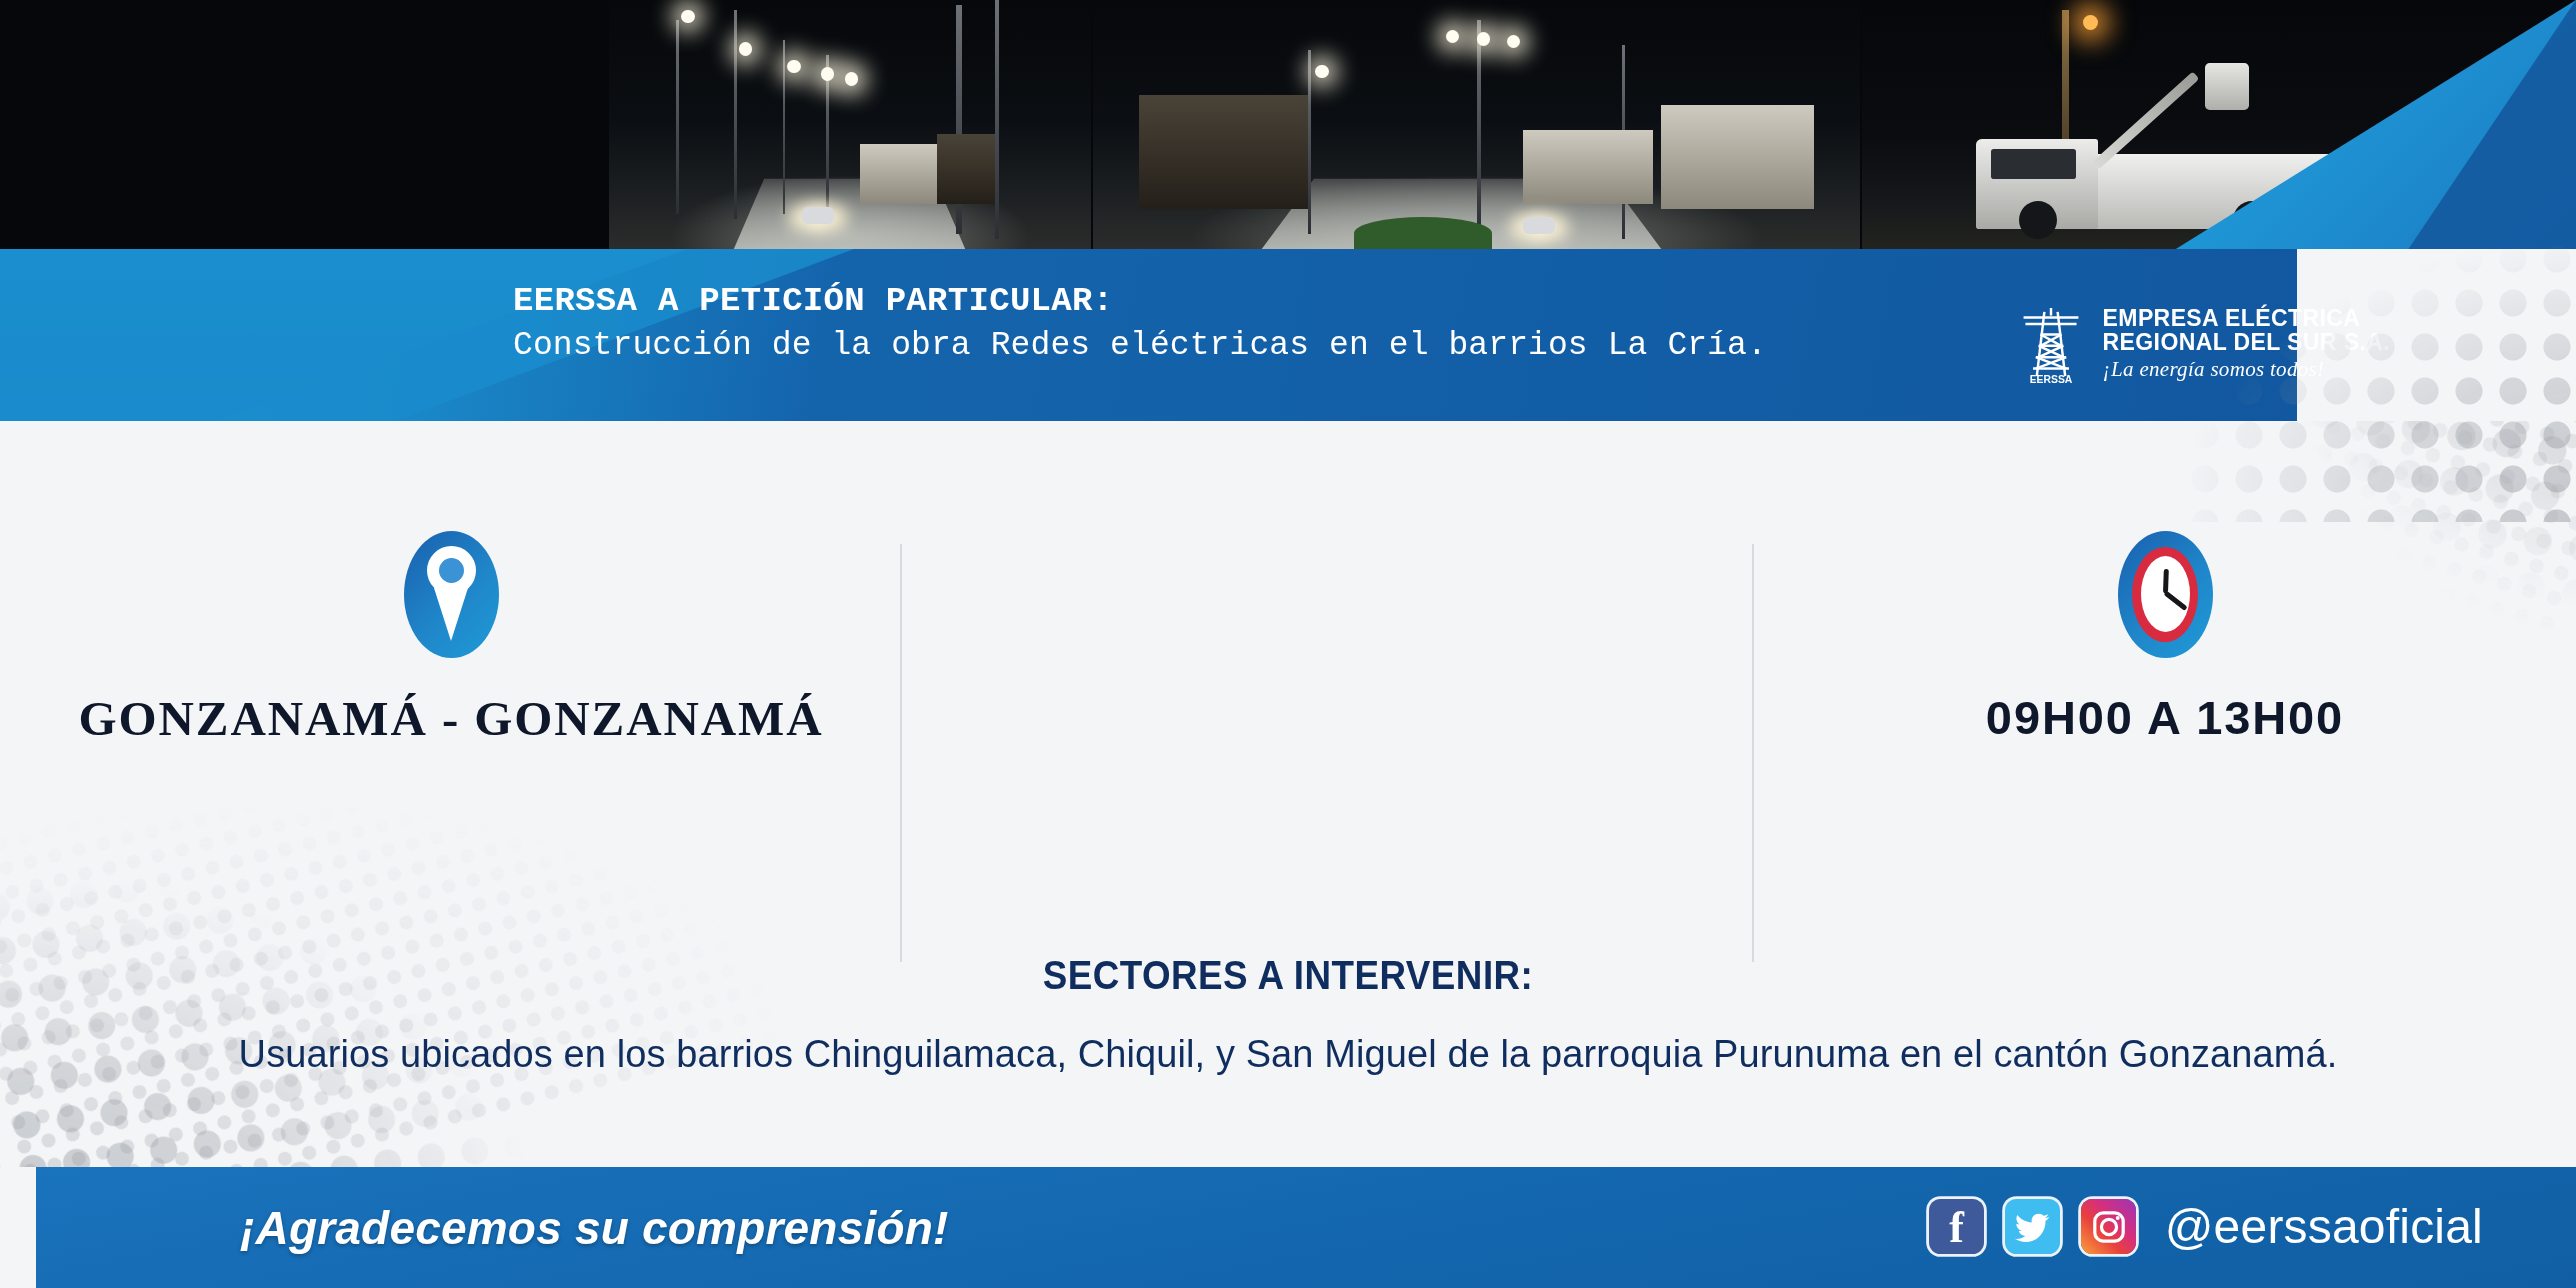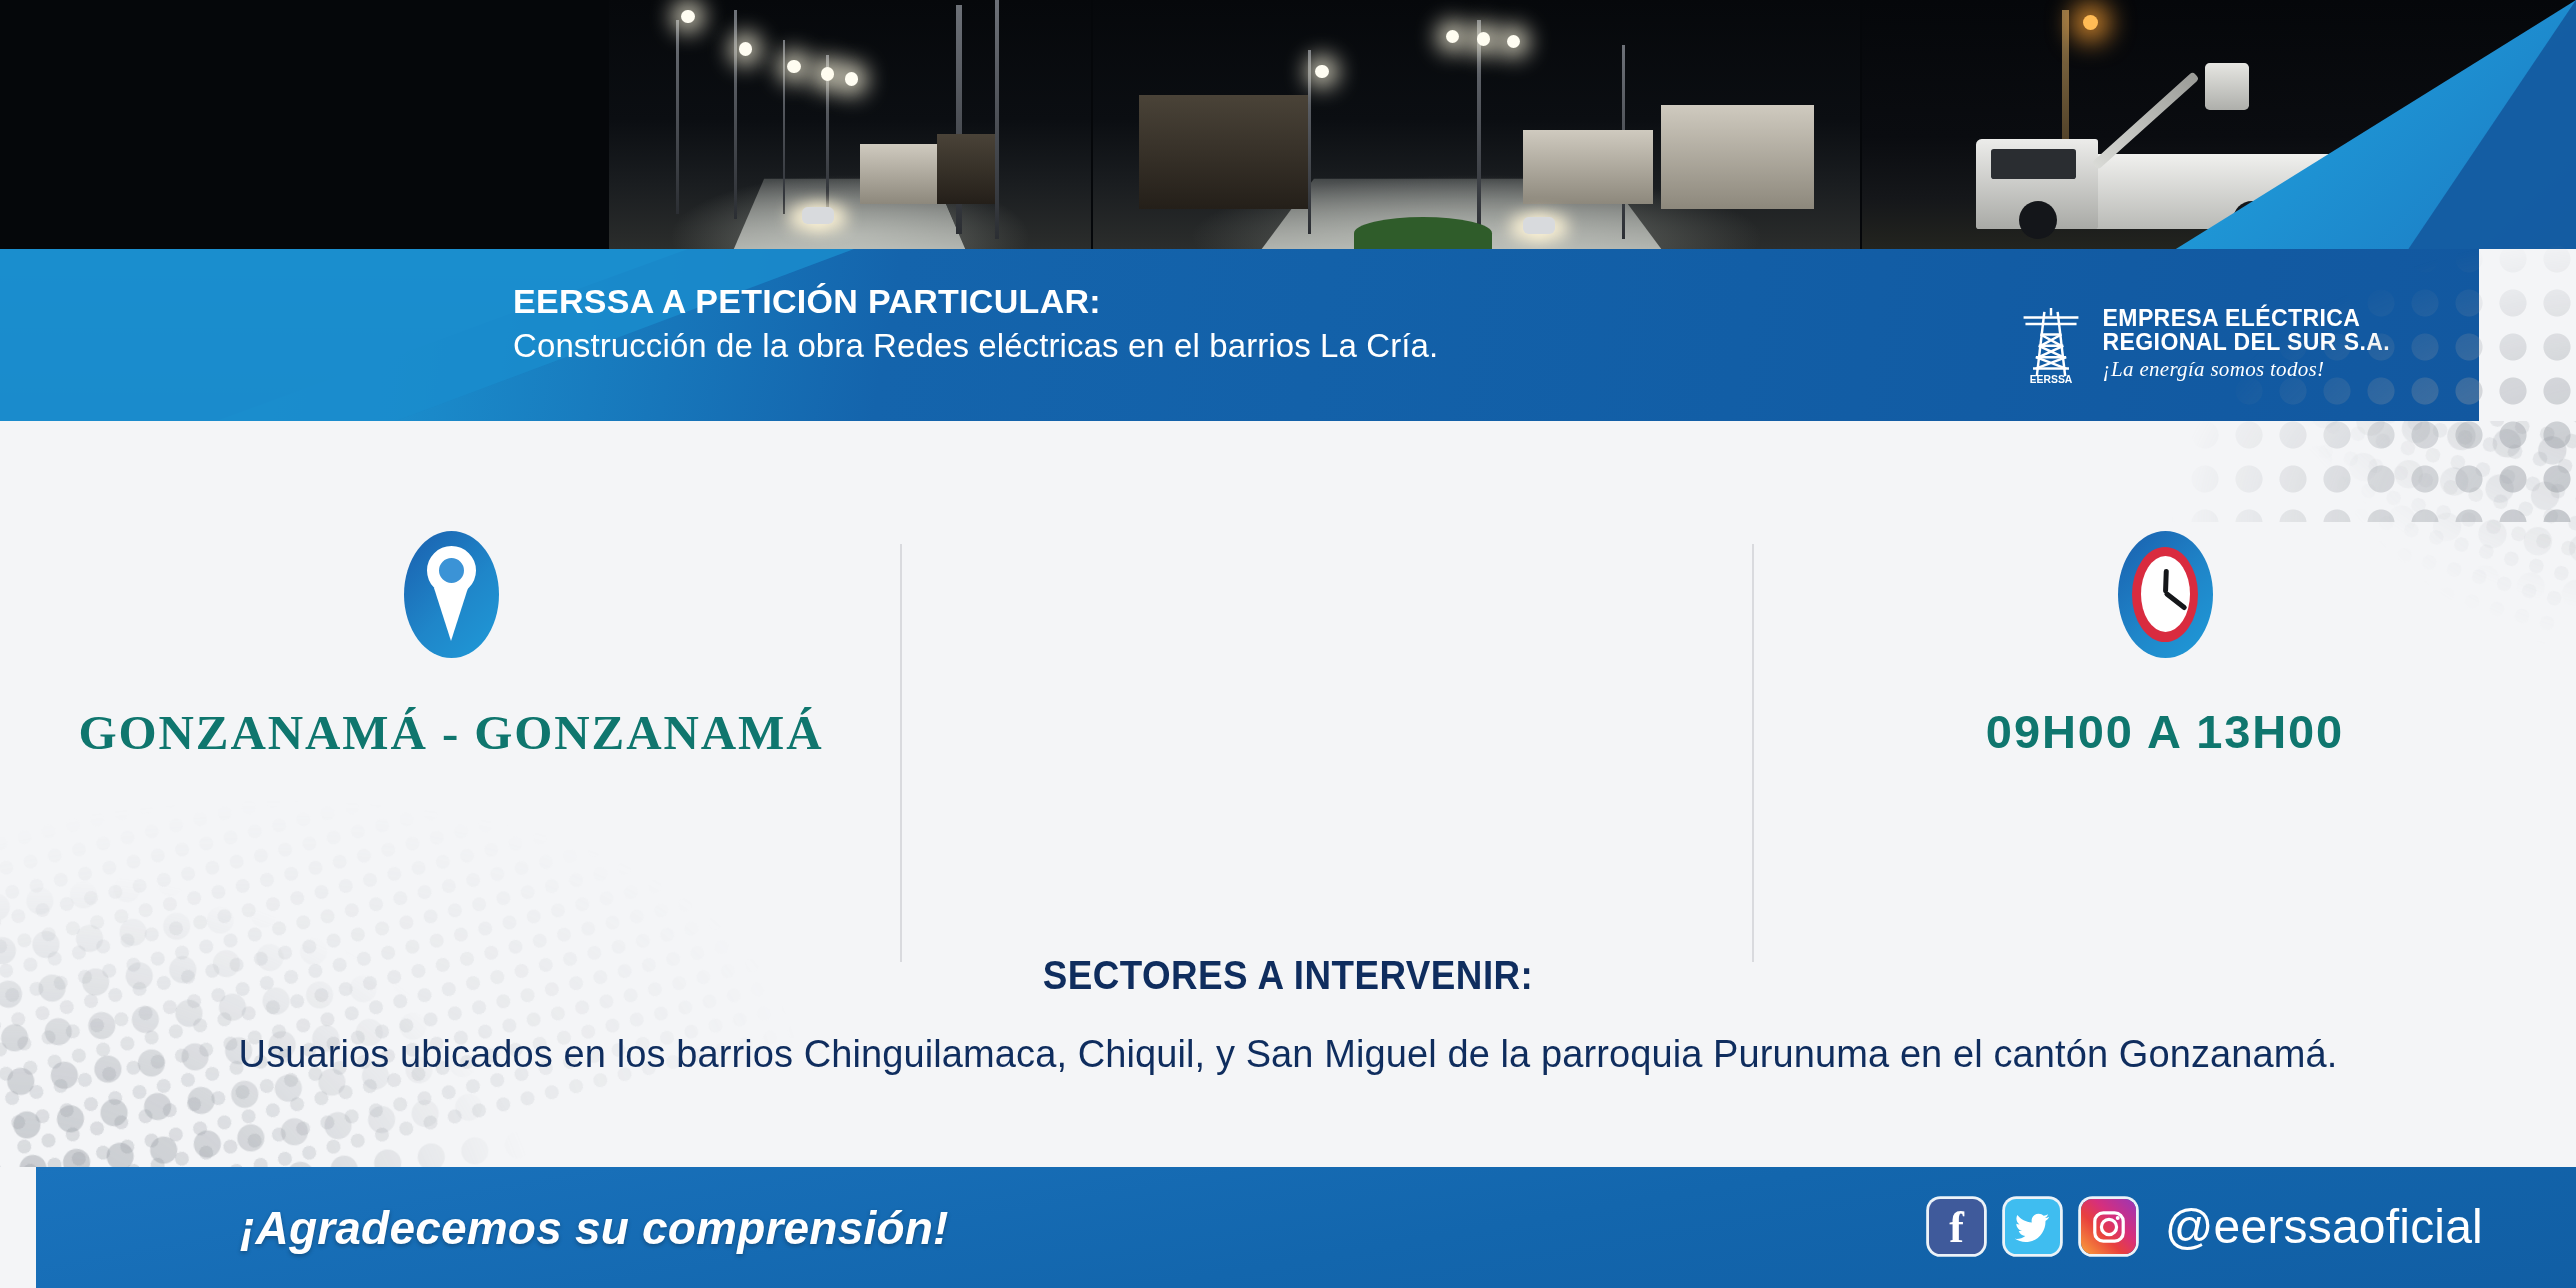--- a/index.html
+++ b/index.html
@@ -71,23 +71,24 @@
     font-size:59px;letter-spacing:0.9px;transform:scaleX(.72);
     text-shadow:0 1.9px 5.7px rgba(0,0,0,.9);line-height:1;
   }
   .t-sub{
     color:#fff;font-family:"Liberation Sans",sans-serif;font-weight:normal;
     font-size:42px;letter-spacing:0px;transform:scaleX(.74);margin-top:11.4px;line-height:1;
   }
 
   
   .banner{
-    position:absolute;left:0;top:249px;width:2479px;height:173px;
+    position:absolute;left:0;top:249px;width:2297px;height:173px;
     background:linear-gradient(100deg,#1f9ad8 0%,#1b8ecd 16%,#1464ac 36%,#125ea6 70%,#1258a0 100%);
     overflow:hidden;
+    font-family:Liberation Mono, monospace;
   }
   .banner-light{
     position:absolute;left:0;top:0;width:1186px;height:173px;
     background:linear-gradient(180deg,#1f9ad8,#1b86c7);
     clip-path:polygon(0 0,58% 0,18% 100%,0 100%);
   }
   .banner-light2{
     position:absolute;left:0;top:0;width:854px;height:173px;
     background:#1a8ccd;clip-path:polygon(0 0,100% 0,46% 100%,0 100%);opacity:.85;
   }
@@ -159,21 +160,21 @@
   .c1{left:0;width:902px;}
   .c2{left:902px;width:852px;}
   .c3{left:1754px;width:822px;}
 
   .divider{position:absolute;top:123px;width:1.9px;height:418px;background:#d9dade;}
   .dv1{left:900px;}
   .dv2{left:1752px;}
 
   .icon-wrap{margin-top:116px;height:114px;display:flex;align-items:center;justify-content:center;}
   .col-label{
-    margin-top:53px;color:#0f766e;font-family:"Liberation Serif",serif;
+    margin-top:39px;color:#0f172a;font-family:"Liberation Serif",serif;
     font-weight:bold;font-size:49px;letter-spacing:1.9px;text-align:center;white-space:nowrap;
   }
   .c3 .col-label{font-family:"Liberation Sans",sans-serif;font-size:47px;letter-spacing:1.9px;}
 
   
   .pin-ell{width:95px;height:127px;border-radius:50%;
     background:linear-gradient(135deg,#1a5fae 0%,#1f86c9 55%,#1f9ad8 100%);
     position:relative;display:flex;align-items:center;justify-content:center;}
   .pin-shape{position:absolute;top:15px;width:49px;height:49px;border-radius:50% 50% 50% 0;
     background:#fff;transform:rotate(-45deg);}

